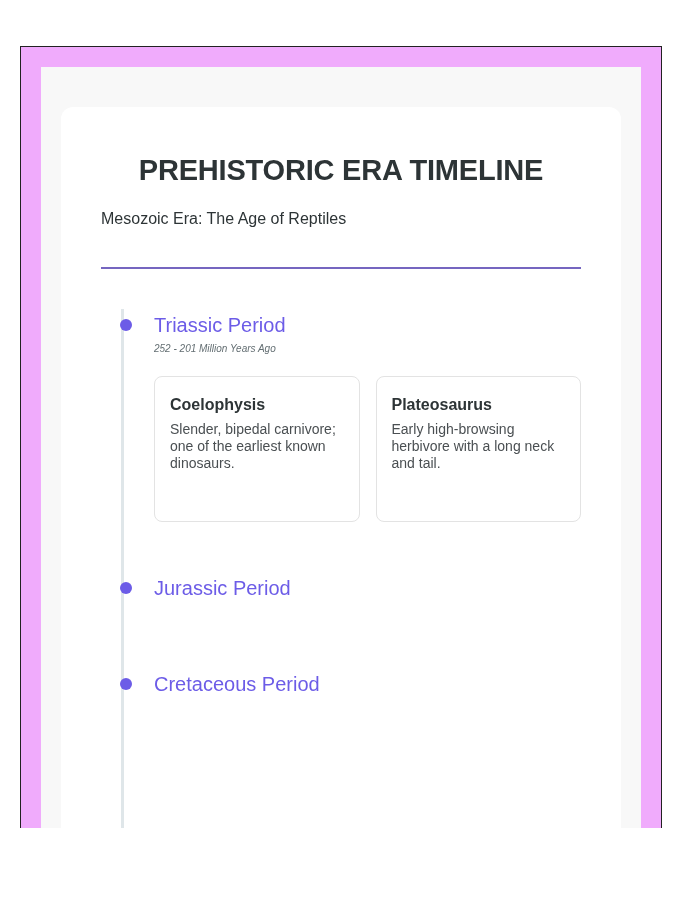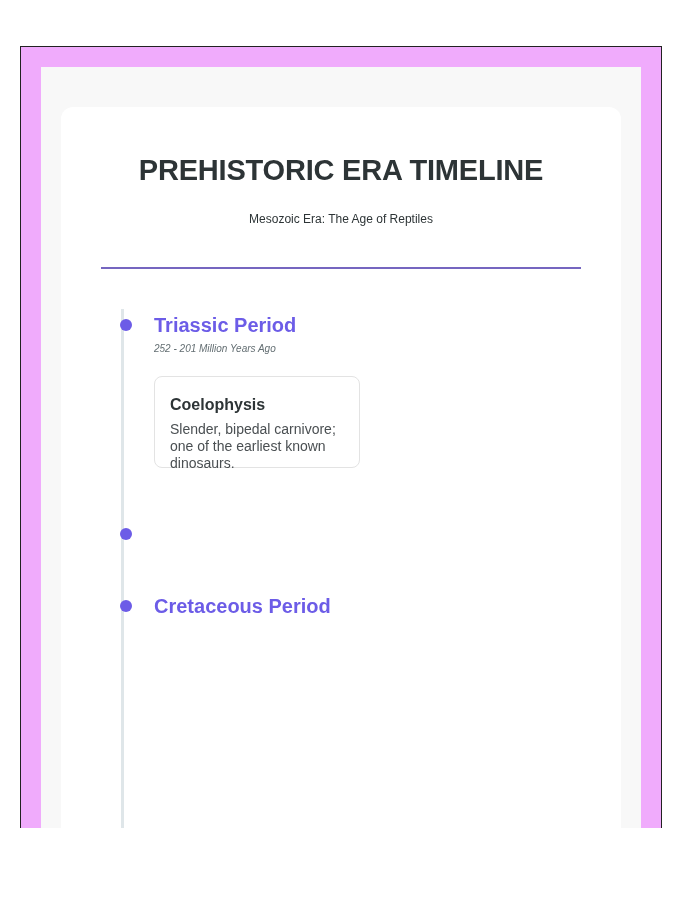--- a/index.html
+++ b/index.html
@@ -15,45 +15,45 @@
   }
   .card {
     position: absolute; left: 20px; top: 40px; width: 560px; height: 1100px;
     background: #ffffff; border-radius: 12px; padding: 40px 40px;
   }
   .title {
     font-size: 29px; font-weight: bold; color: #2d3436; text-align: center;
     line-height: 34px; margin-top: 6px; letter-spacing: -0.2px;
   }
   .subtitle {
-    font-size: 12px; color: #2d3436; text-align: center; line-height: 20px;
+    font-size: 16px; color: #2d3436; line-height: 20px;
     margin-top: 22px;
   }
   .divider { height: 2px; background: #7566c0; margin-top: 38px; }
   .timeline { position: relative; margin-top: 40px; padding-left: 53px; }
   .timeline-line {
     position: absolute; left: 20px; top: 0; width: 3px; height: 1000px; background: #dfe6e9;
   }
   .period { position: relative; margin-bottom: 50px; padding-top: 4px; }
   .period-dot {
     position: absolute; left: -34px; top: 10px; width: 12px; height: 12px;
     border-radius: 50%; background: #6c5ce7;
   }
   .period-name {
-    font-size: 20px; font-weight: bold; color: #6c5ce7; line-height: 24px;
+    font-size: 20px; font-weight: normal; color: #6c5ce7; line-height: 24px;
   }
   .period-dates {
     font-size: 10px; font-style: italic; color: #636e72; line-height: 18px; margin-top: 3px;
   }
   .species-grid {
     display: grid; grid-template-columns: 1fr 1fr; gap: 16px; margin-top: 18px;
   }
   .species-card {
     border: 1px solid #e3e3e3; border-radius: 8px; padding: 18px 15px 14px 15px;
-    background: #fff; height: 92px;
+    background: #fff; height: 146px;
   }
   .species-name { font-size: 16px; font-weight: bold; color: #2d3436; line-height: 20px; }
   .species-desc { font-size: 14px; color: #4a4f52; line-height: 17px; margin-top: 6px; }
 </style>
 </head>
 <body>
 
 <div class="viewport">
   <div class="page-bg">
     <div class="card">
@@ -66,25 +66,30 @@
 
         <section class="period">
           <span class="period-dot"></span>
           <h2 class="period-name">Triassic Period</h2>
           <div class="period-dates">252 - 201 Million Years Ago</div>
           <div class="species-grid">
             <div class="species-card">
               <h3 class="species-name">Coelophysis</h3>
               <p class="species-desc">Slender, bipedal carnivore; one of the earliest known dinosaurs.</p>
             </div>
+            <div class="species-card">
+              <h3 class="species-name">Plateosaurus</h3>
+              <p class="species-desc">Early high-browsing herbivore with a long neck and tail.</p>
+            </div>
           </div>
         </section>
 
         <section class="period">
           <span class="period-dot"></span>
+          <h2 class="period-name">Jurassic Period</h2>
           <div class="species-grid">
           </div>
         </section>
 
         <section class="period">
           <span class="period-dot"></span>
           <h2 class="period-name">Cretaceous Period</h2>
         </section>
       </div>
     </div>

